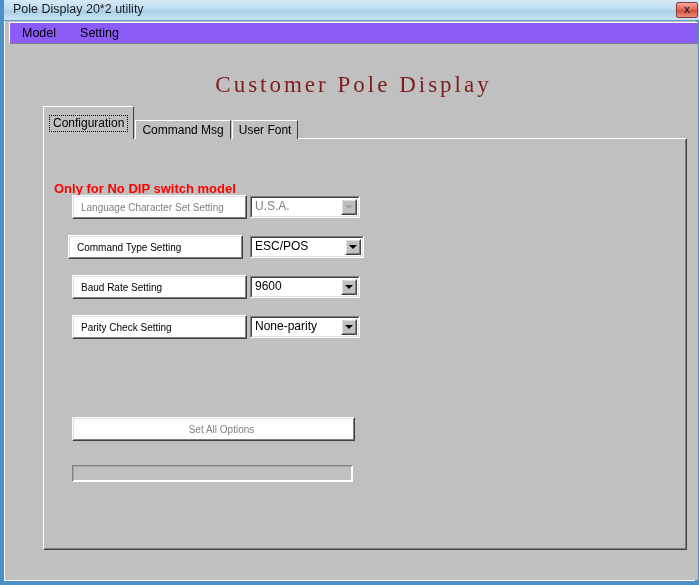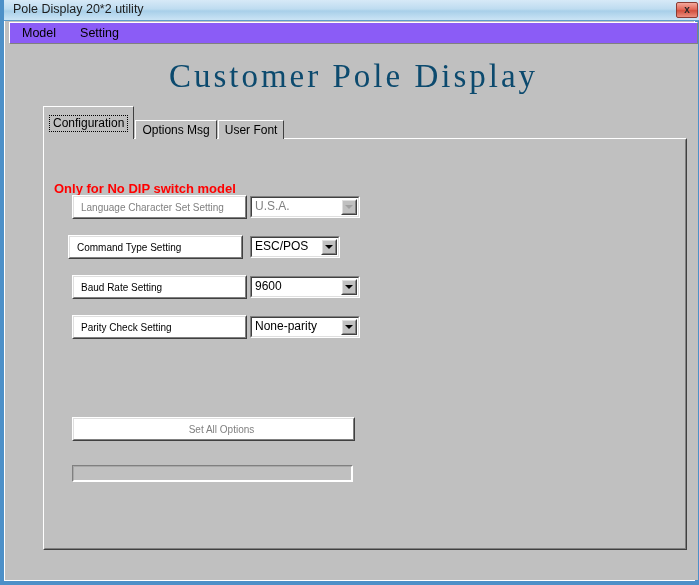--- a/index.html
+++ b/index.html
@@ -107,26 +107,26 @@
     top: 44px;
     width: 689px;
     height: 536px;
     background: #c0c0c0;
   }
 
   
   #heading {
     position: absolute;
     left: 0;
-    top: 14px;
+    top: 28px;
     width: 689px;
     text-align: center;
     font-family: "Liberation Serif", serif;
-    font-size: 33px;
-    color: #0c4a6e;
+    font-size: 23px;
+    color: #7f1d1d;
     letter-spacing: 3px;
     white-space: nowrap;
   }
 
   
   #tabstrip {
     position: absolute;
     left: 34px;
     top: 75px;
     height: 20px;
@@ -386,21 +386,21 @@
 
   <div id="client">
 
     <div id="heading">Customer Pole Display</div>
 
     <div id="tabstrip">
       <div class="tab active">
         <span class="tab-focus">Configuration</span>
       </div>
       <div class="tab">
-        <span>Options Msg</span>
+        <span>Command Msg</span>
       </div>
       <div class="tab">
         <span>User Font</span>
       </div>
     </div>
 
     <div id="tabpanel">
       <div id="tabpanel-inner"></div>
 
       <div id="warning-text">Only for No DIP switch model</div>
@@ -415,21 +415,21 @@
           <div class="combo-arrow-btn">
             <span class="arrow-tri"></span>
           </div>
         </div>
       </div>
 
       <div class="setting-row" style="top:96px;">
         <div class="win-button" style="left:24px; top:0; width:175px; height:24px;">
           <span class="btn-label">Command Type Setting</span>
         </div>
-        <div class="win-combo" style="left:206px; top:1px; width:90px;">
+        <div class="win-combo" style="left:206px; top:1px; width:114px;">
           <div class="win-combo-inner"></div>
           <span class="combo-value">ESC/POS</span>
           <div class="combo-arrow-btn">
             <span class="arrow-tri"></span>
           </div>
         </div>
       </div>
 
       <div class="setting-row" style="top:136px;">
         <div class="win-button" style="left:28px; top:0; width:175px; height:24px;">

